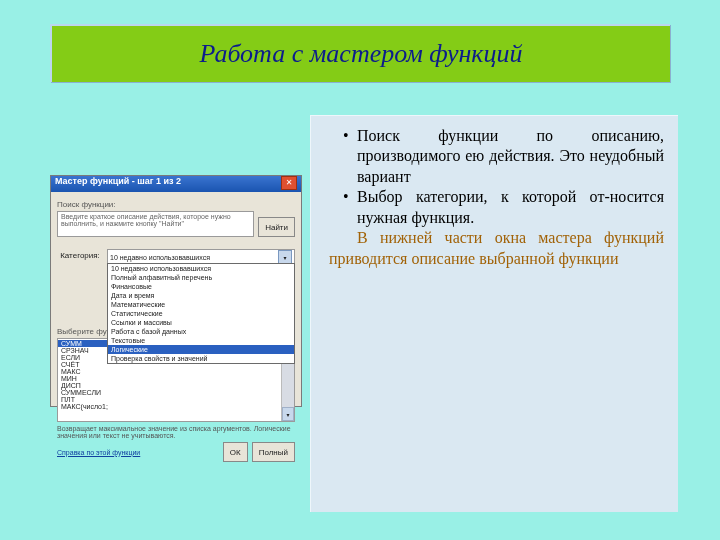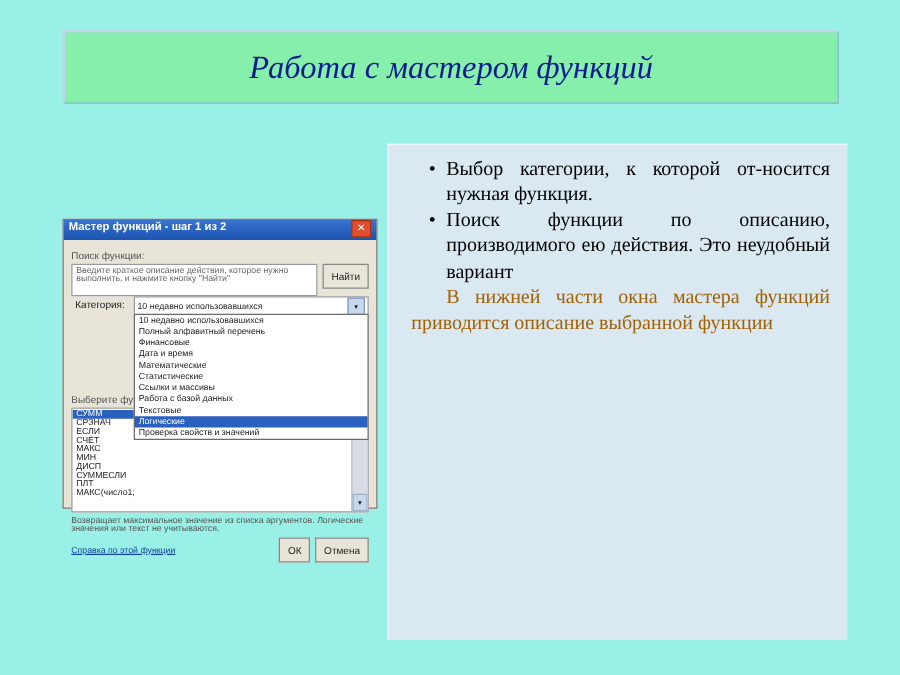--- a/index.html
+++ b/index.html
@@ -11,21 +11,21 @@
     font-family: "Times New Roman", Georgia, serif;
     overflow: hidden;
     position: relative;
   }
   .title-bar {
     position: absolute;
     top: 24px;
     left: 50px;
     right: 50px;
     height: 56px;
-    background: #86efac;
+    background: #84cc16;
     display: flex;
     align-items: center;
     justify-content: center;
     border-top: 2px solid #bcd6ee;
     border-left: 2px solid #bcd6ee;
     box-shadow: 1px 1px 0 #8ab0d0;
   }
   .title-bar .title {
     font-size: 26px;
     font-style: italic;
@@ -89,21 +89,21 @@
   .dlg .tb .x {
     width: 14px; height: 12px;
     background: #e05030;
     border: 1px solid #a03010;
     color: #fff;
     display: flex; align-items: center; justify-content: center;
     font-size: 8px; line-height: 1;
   }
   .dlg .inner { padding: 8px 6px; }
   .dlg .lbl { color: #555; margin-bottom: 2px; }
-  .dlg .search-row { display: flex; gap: 4px; margin-bottom: 0; }
+  .dlg .search-row { display: flex; gap: 4px; margin-bottom: 12px; align-items: flex-end; }
   .dlg .tbox {
     flex: 1; height: 22px; background: #fff;
     border: 1px solid #9a9a9a; padding: 1px 3px;
     font-size: 7px; color: #666;
   }
   .dlg .btn {
     height: 18px;
     background: #e8e4d8;
     border: 1px solid #888;
     padding: 0 6px;
@@ -162,22 +162,22 @@
 </head>
 <body>
 
 <div class="title-bar">
   <span class="title">Работа с мастером функций</span>
 </div>
 
 <div class="content-area">
 
   <div class="text-col">
+    <div class="bullet-line">Поиск функции по описанию, производимого ею действия. Это неудобный вариант</div>
     <div class="bullet-line"> Выбор категории, к которой от-носится нужная функция.</div>
-    <div class="bullet-line">Поиск функции по описанию, производимого ею действия. Это неудобный вариант</div>
     <div class="note">В нижней части окна мастера функций приводится описание выбранной функции</div>
   </div>
 
   <div class="dlg">
     <div class="tb">
       <span class="t">Мастер функций - шаг 1 из 2</span>
       <span class="x">✕</span>
     </div>
     <div class="inner">
       <div class="lbl">Поиск функции:</div>
@@ -223,19 +223,19 @@
           <div class="arr">▴</div>
           <div class="track"></div>
           <div class="arr">▾</div>
         </div>
       </div>
       <div class="desc">Возвращает максимальное значение из списка аргументов. Логические значения или текст не учитываются.</div>
       <div class="buttons-row">
         <span class="help">Справка по этой функции</span>
         <span class="rbtns">
           <span class="btn">ОК</span>
-          <span class="btn">Отмена</span>
+          <span class="btn">Полный</span>
         </span>
       </div>
     </div>
   </div>
 
 </div>
 
 </body></html>

